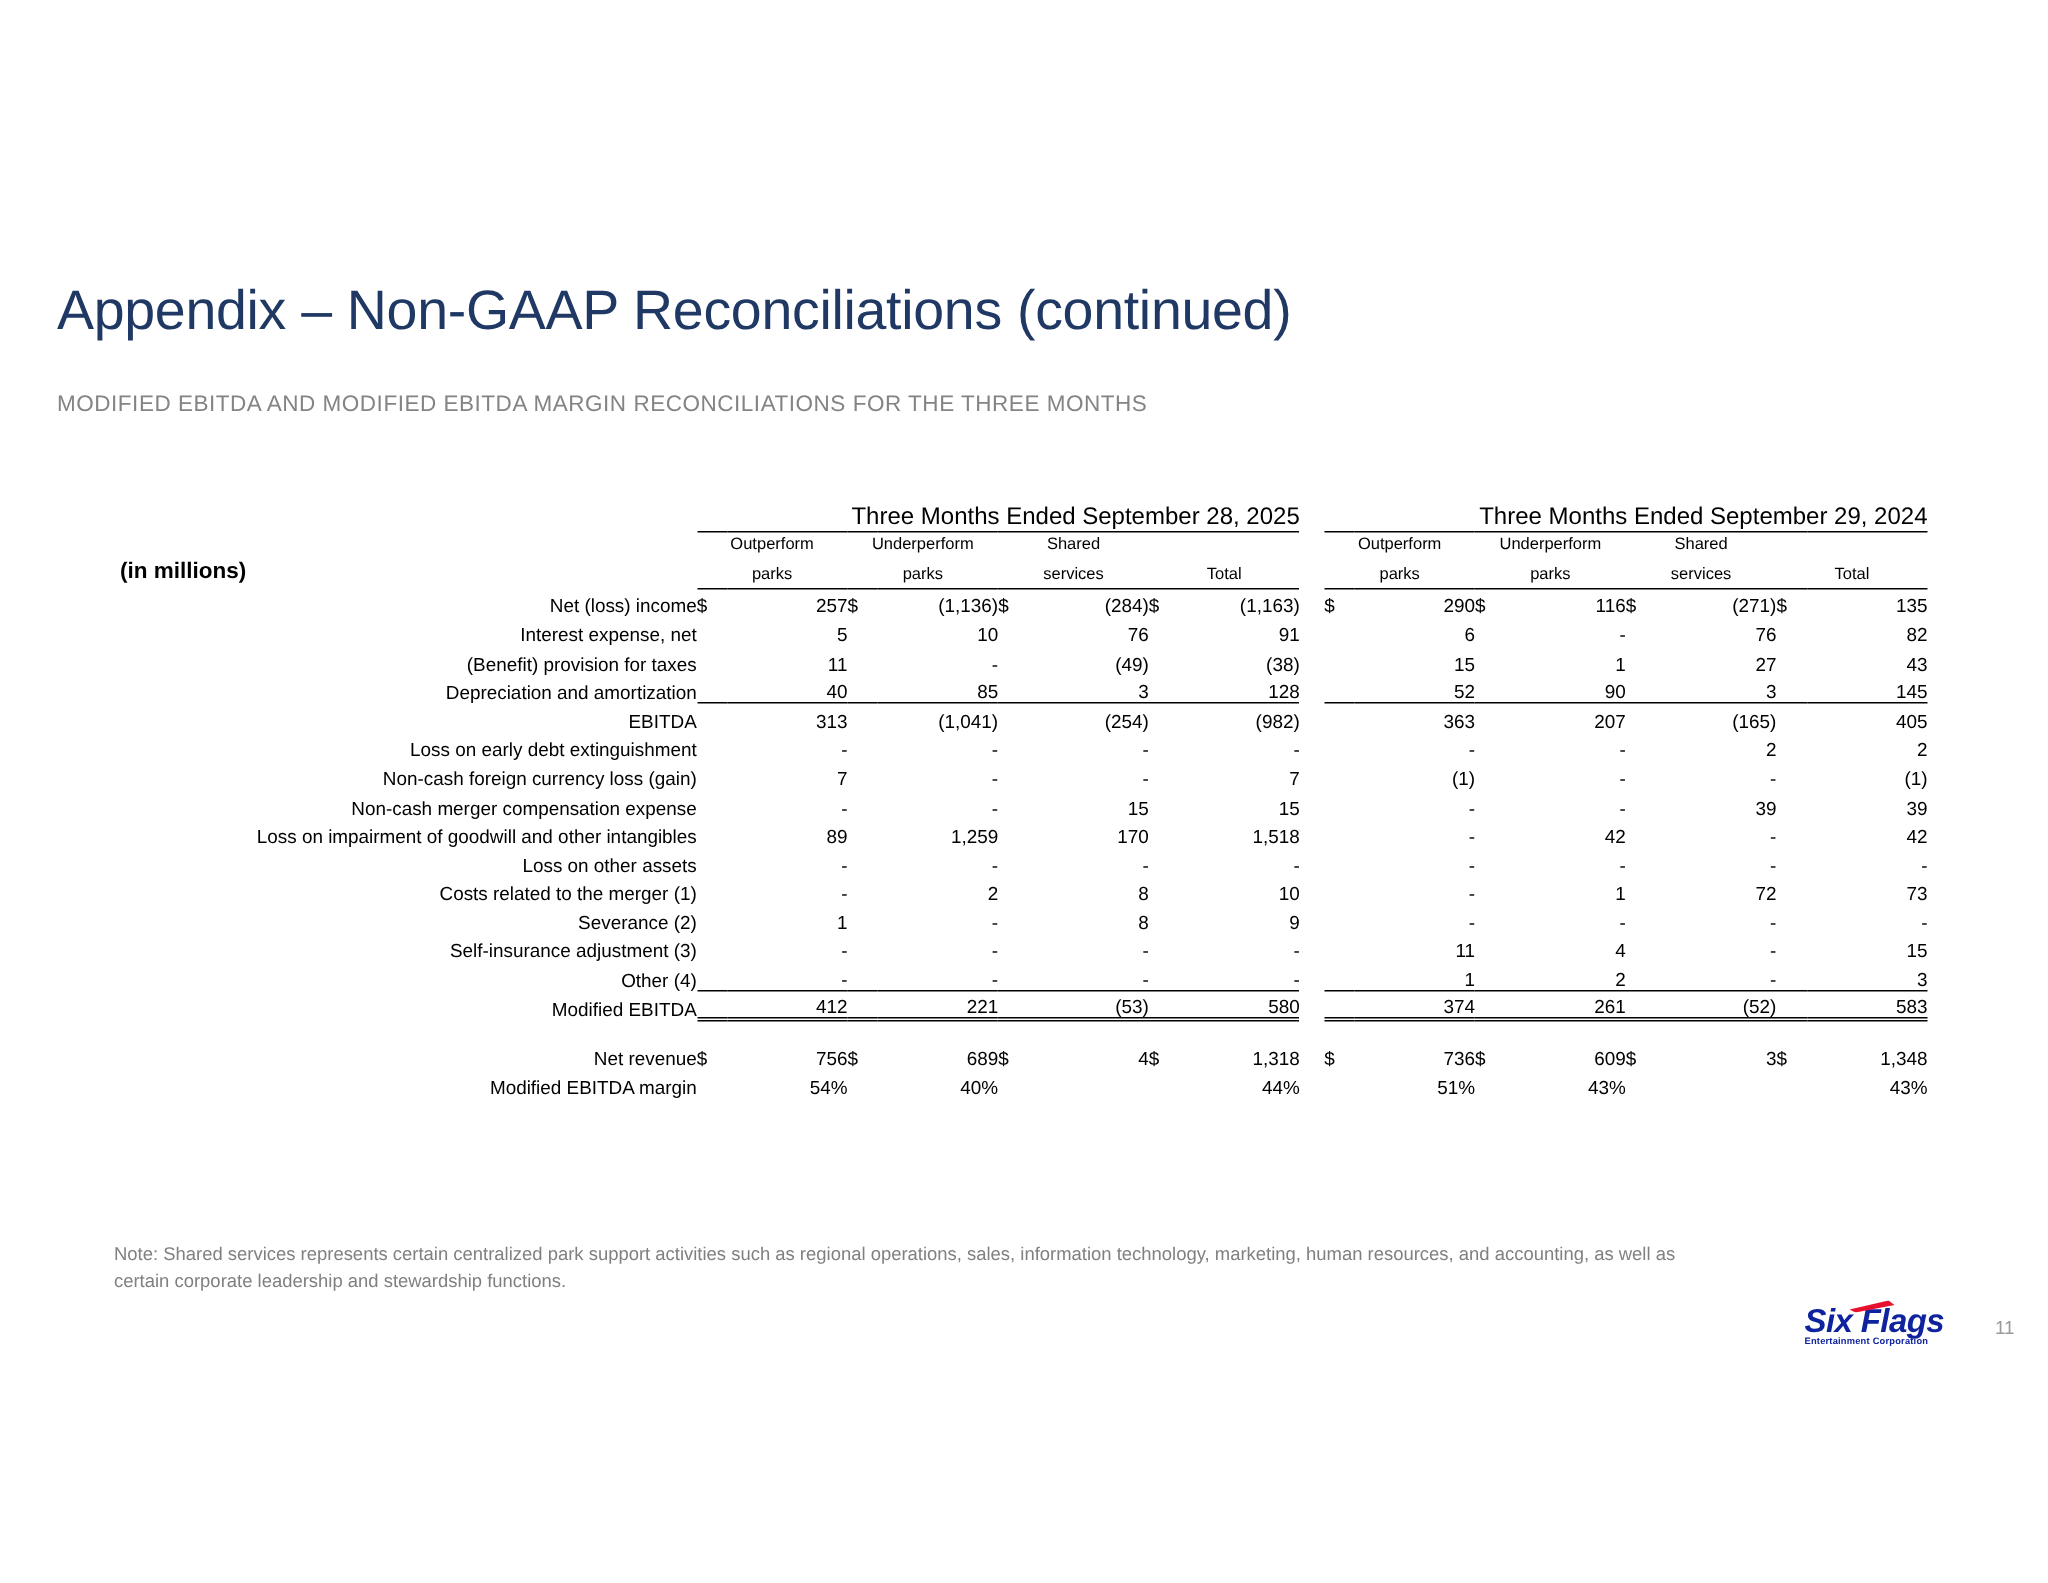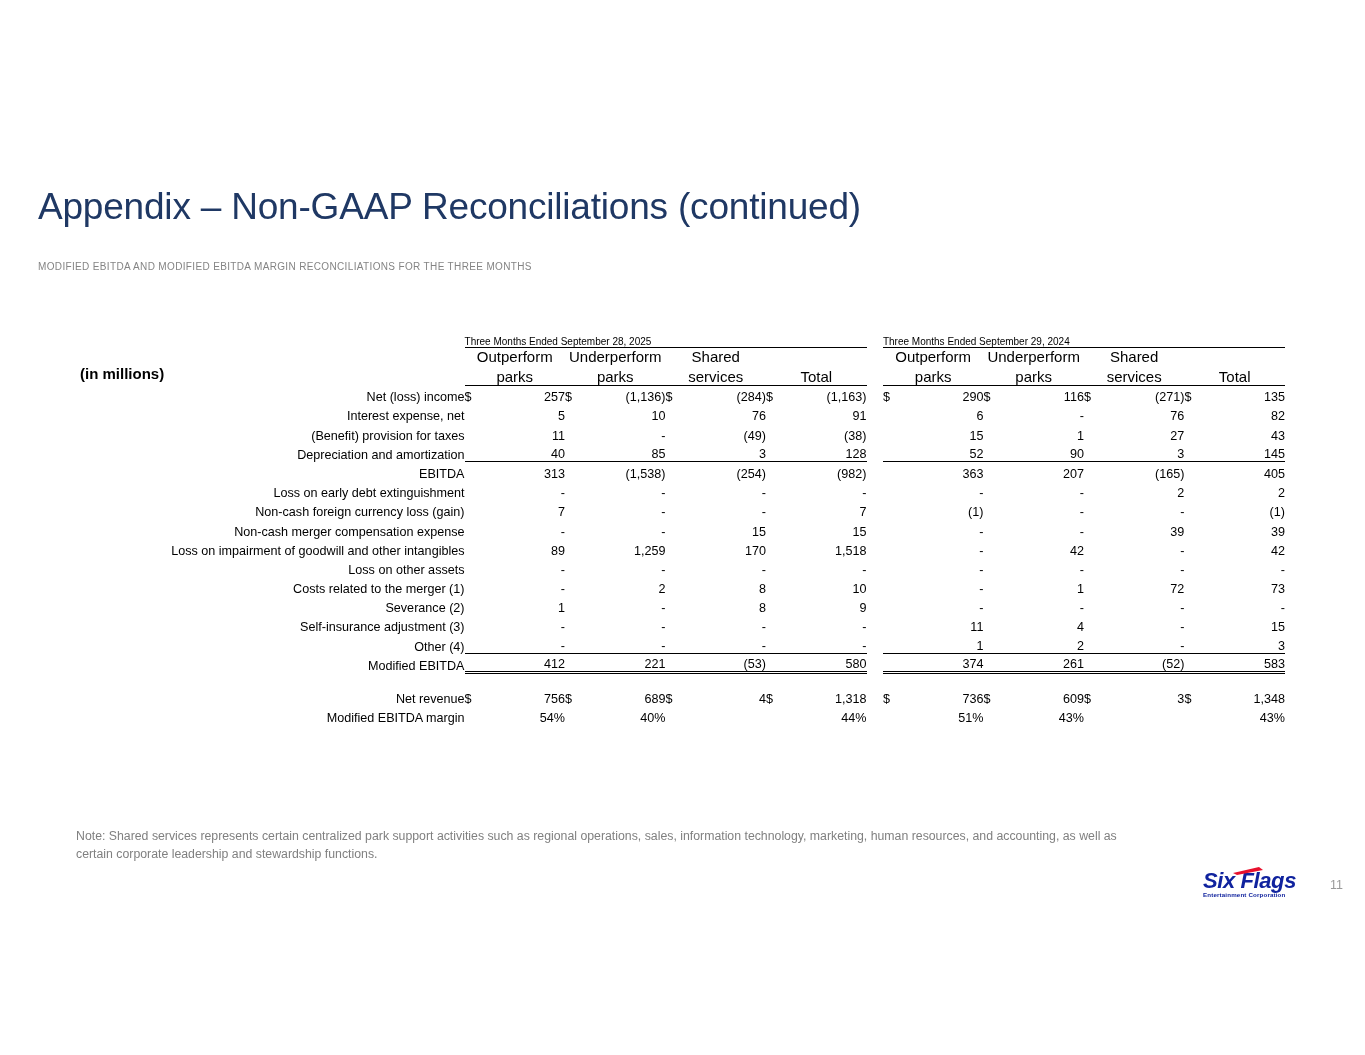--- a/index.html
+++ b/index.html
@@ -23,21 +23,21 @@
     left: 38px; top: 186px;
     font-size: 37px;
     color: #1F3864;
     font-weight: 400;
     letter-spacing: -0.2px;
     white-space: nowrap;
   }
   .subtitle {
     position: absolute;
     left: 38px; top: 261px;
-    font-size: 10px;
+    font-size: 15px;
     color: #848484;
     letter-spacing: 0.35px;
     white-space: nowrap;
   }
 
   
   .table-wrap {
     position: absolute;
     left: 80px; top: 336px;
     width: 1205px;
@@ -63,31 +63,31 @@
   col.c-gap   { width: 16px; }
 
   .r-label { text-align: right; padding-left: 0; }
   .r-indent { padding-left: 16px; }
   .num  { text-align: right; padding-right: 3px; }
   .cur  { text-align: left; padding-left: 2px; }
   .bold { font-weight: bold; }
 
   
   .grp-title {
-    text-align: left;
+    text-align: right;
     font-weight: bold;
-    font-size: 10px;
+    font-size: 16px;
     padding-bottom: 2px;
     margin-top: 21px;
   }
   .rule-under-grp { border-bottom: 1.6px solid #000; }
 
   .hdr-sub {
     text-align: center;
-    font-size: 15px;
+    font-size: 11px;
     line-height: 17px;
     padding-top: 3px;
   }
   .hdr-bottom-rule { border-bottom: 1.3px solid #000; }
 
   .row-h { height: 19.2px; }
   .row-spacer { height: 14px; }
 
   
   .rule-top   { border-top: 1.3px solid #000; }
@@ -279,21 +279,21 @@
             <td class="cur"></td>
             <td class="num">3</td>
             <td class="cur"></td>
             <td class="num">145</td>
           </tr>
           <tr class="row-h">
             <td class="r-label bold">EBITDA</td>
             <td class="cur bold rule-top"></td>
             <td class="num bold rule-top">313</td>
             <td class="cur bold rule-top"></td>
-            <td class="num bold rule-top">(1,538)</td>
+            <td class="num bold rule-top">(1,041)</td>
             <td class="cur bold rule-top"></td>
             <td class="num bold rule-top">(254)</td>
             <td class="cur bold rule-top"></td>
             <td class="num bold rule-top">(982)</td>
             <td></td>
             <td class="cur bold rule-top"></td>
             <td class="num bold rule-top">363</td>
             <td class="cur bold rule-top"></td>
             <td class="num bold rule-top">207</td>
             <td class="cur bold rule-top"></td>

